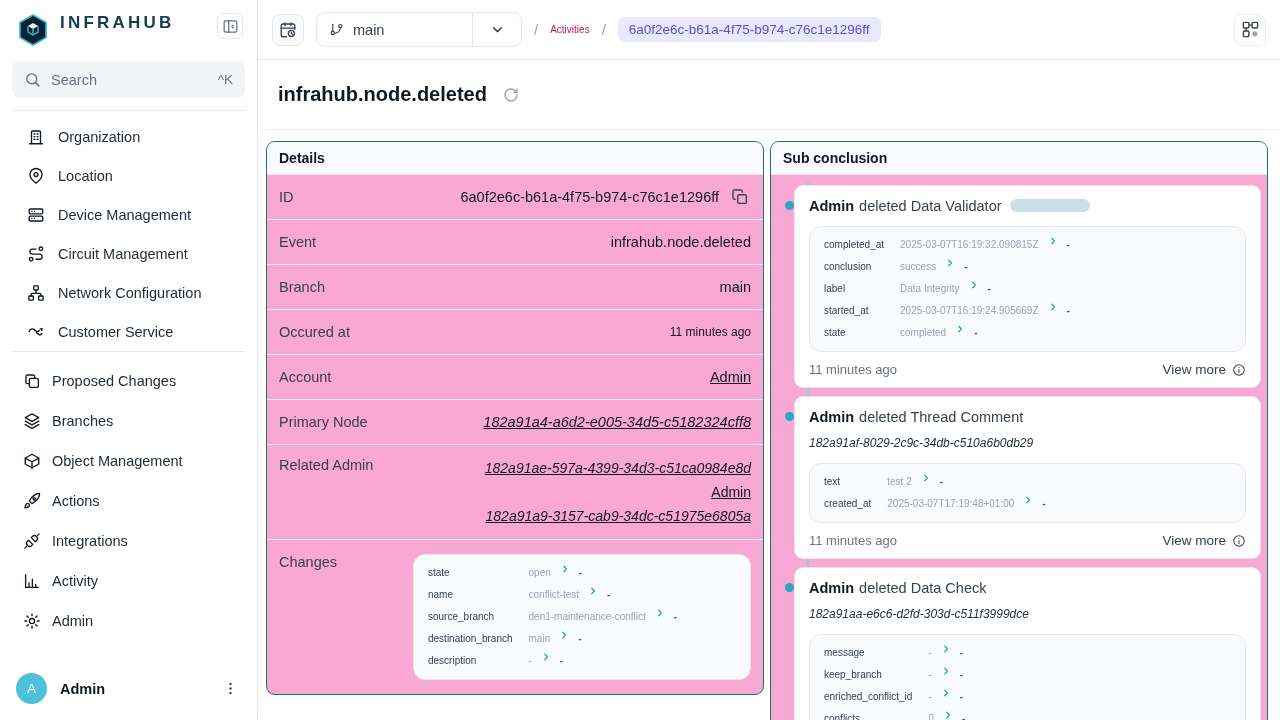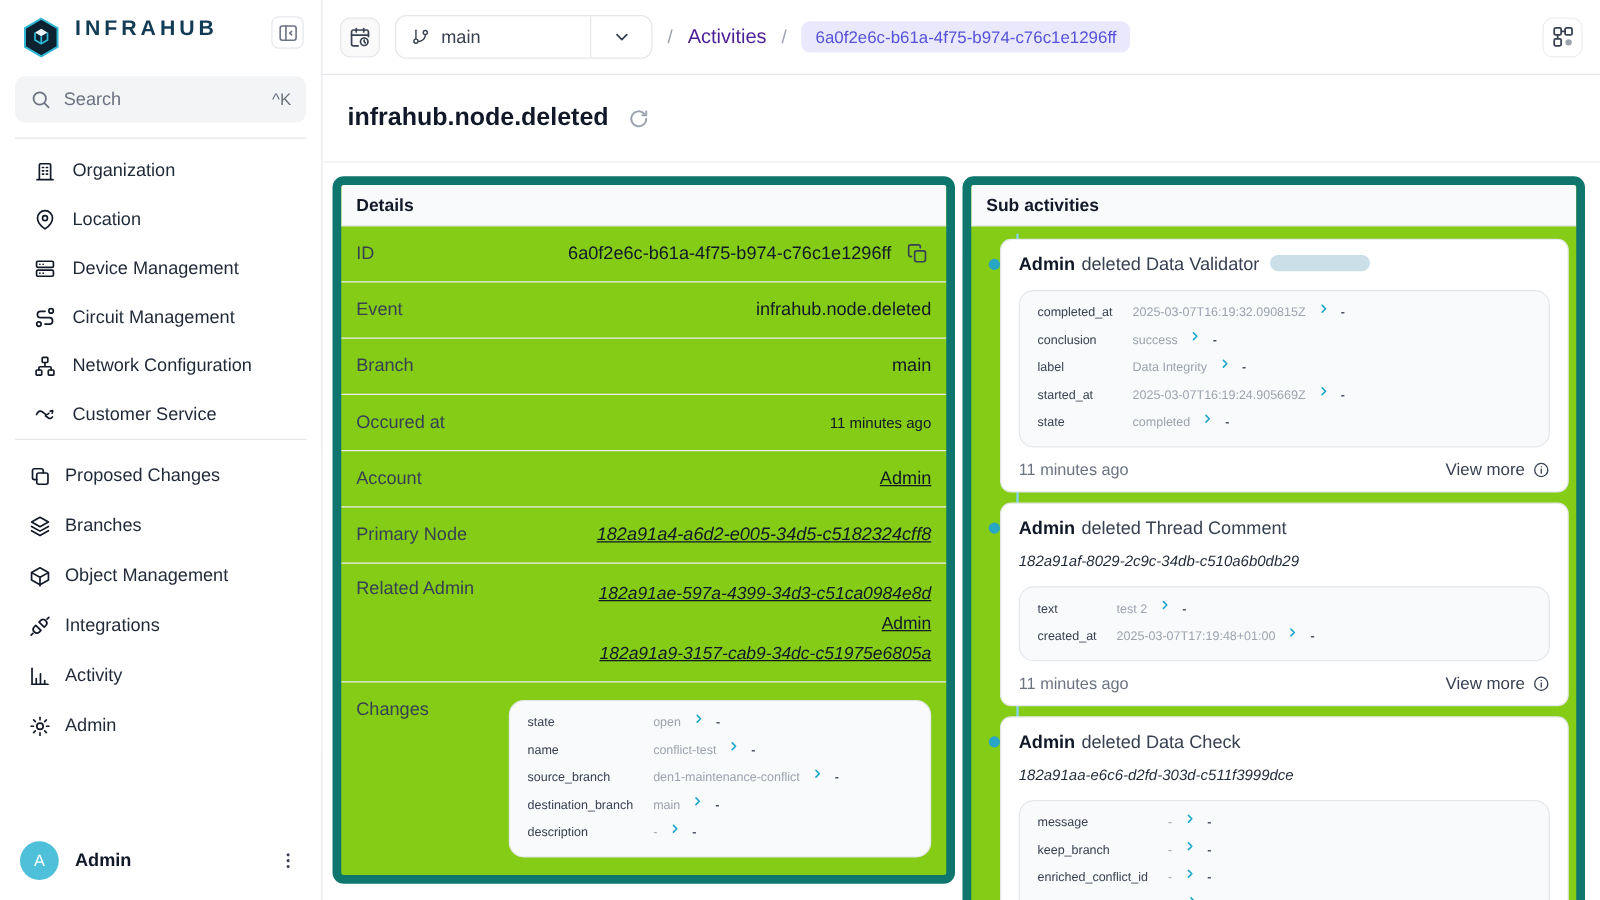--- a/index.html
+++ b/index.html
@@ -38,31 +38,31 @@
   .topbar{height:60px;min-height:60px;border-bottom:1px solid #e5e7eb;display:flex;align-items:center;gap:12px;padding:0 14px}
   .icon-btn{width:32px;height:32px;border:1px solid #e5e7eb;border-radius:8px;background:#fafafa;color:#374151;
        display:flex;align-items:center;justify-content:center;padding:0;cursor:pointer}
   .icon-btn.schema{background:#fff;border-color:#eceef1}
   .branch-select{height:35px;width:206px;border:1px solid #e5e7eb;border-radius:9px;display:flex;align-items:center;
        background:#fff;cursor:pointer;overflow:hidden}
   .branch-left{flex:1;display:flex;align-items:center;gap:9px;padding:0 12px;color:#374151}
   .branch-name{font-size:14.5px;color:#374151}
   .branch-caret{width:49px;align-self:stretch;border-left:1px solid #e5e7eb;display:flex;align-items:center;justify-content:center;color:#374151}
   .slash{color:#9ca3af;font-size:15px}
-  .crumb-link{color:#4c1d95;font-size:16px;text-decoration:none;cursor:pointer}
+  .crumb-link{color:#be185d;font-size:10px;text-decoration:none;cursor:pointer}
   .crumb-badge{background:#e9e8fc;color:#5551d8;font-size:13.5px;padding:5px 11px;border-radius:7px;cursor:pointer}
   .topbar .spacer{flex:1}
 
   .title-row{height:70px;min-height:70px;border-bottom:1px solid #eceef1;display:flex;align-items:center;gap:13px;padding:0 20px}
   .page-title{font-size:20px;font-weight:700;margin:0;color:#111827}
   .refresh-btn{border:0;background:transparent;color:#9ca3af;padding:2px;cursor:pointer}
 
   
   .content{height:590px;overflow:hidden;padding:11px 12px 0 8px;display:grid;grid-template-columns:1fr 1fr;gap:6px;align-items:start}
-  .panel{border:7px solid #0f766e;border-radius:9px;background:#84cc16;overflow:hidden}
+  .panel{border:1px solid #0f766e;border-radius:9px;background:#f9a8d4;overflow:hidden}
   .panel-header{background:#f9fafb;border-bottom:1px solid #e5e7eb;padding:8px 12px;font-weight:700;font-size:14px;color:#111827}
 
   
   .drow{display:flex;align-items:center;min-height:45px;padding:8px 12px;border-bottom:1px solid #ebedf0}
   .drow:last-child{border-bottom:0}
   .dlabel{color:#374151;font-size:14.5px;flex:none}
   .dval{margin-left:auto;text-align:right;color:#111827;font-size:14.5px}
   .dval.small{font-size:12px}
   .dval-id{margin-left:auto;display:flex;align-items:center;gap:10px}
   .copy-btn{border:0;background:transparent;color:#374151;padding:2px;cursor:pointer}
@@ -364,20 +364,28 @@
           </span>
         <span>Branches</span>
       </button>
       <button class="nav-item">
         <span class="nico">
             <svg width="18" height="18">
               <use href="#i-package"></use>
             </svg>
           </span>
         <span>Object Management</span>
+      </button>
+      <button class="nav-item">
+        <span class="nico">
+            <svg width="18" height="18">
+              <use href="#i-rocket"></use>
+            </svg>
+          </span>
+        <span>Actions</span>
       </button>
       <button class="nav-item">
         <span class="nico">
             <svg width="18" height="18">
               <use href="#i-plug"></use>
             </svg>
           </span>
         <span>Integrations</span>
       </button>
       <button class="nav-item">
@@ -571,21 +579,21 @@
                     </svg>
                   </span>
                   <span class="new">-</span>
                 </span>
             </div>
           </div>
         </div>
       </section>
 
       <section class="panel sub-panel">
-        <div class="panel-header">Sub activities</div>
+        <div class="panel-header">Sub conclusion</div>
         <div class="timeline">
 
           <div class="card">
             <div class="card-title">
               <span class="actor">Admin</span><span class="action">deleted Data Validator</span><span class="skeleton"></span>
             </div>
             <div class="kv-box">
               <div class="kv"><span class="k">completed_at</span><span class="v">
                     <span class="old">2025-03-07T16:19:32.090815Z</span>
                     <span class="chev">

